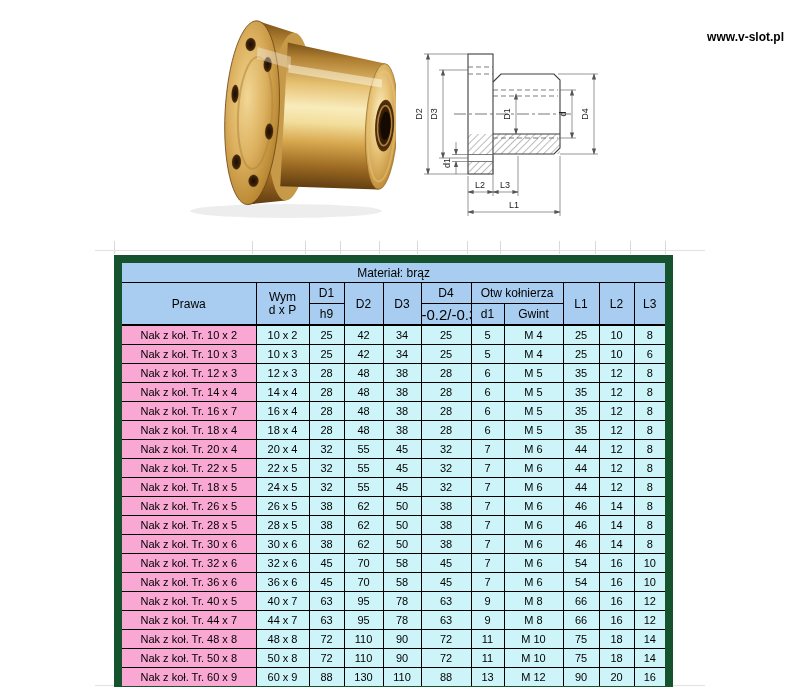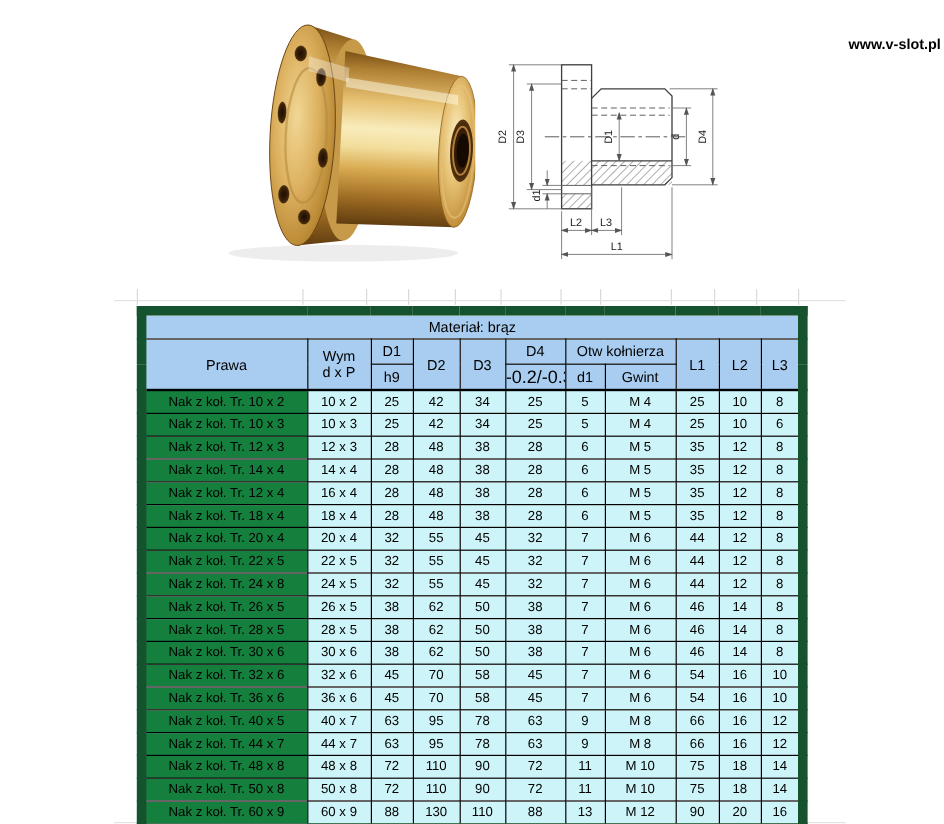--- a/index.html
+++ b/index.html
@@ -33,21 +33,21 @@
   .spec thead{border-bottom:2px solid #000;}
   .spec th{
     background:#a8cdf0;font-weight:normal;font-size:12px;color:#000;
   }
   .spec tr.titlerow th{height:19px;}
   .spec tr.hrow th{height:20px;}
   .spec th.two{line-height:13px;}
   .spec th.small{font-size:15px;}
   .spec tbody tr{height:18.9px;}
   .spec td{font-size:11px;line-height:18px;}
-  .spec td.cname{background:#15803d;}
+  .spec td.cname{background:#f9a8d4;}
   .spec td.cval{background:#cdf4f8;}
 </style>
 </head>
 <body>
 
 <div class="logo">www.v-slot.pl</div>
 
 <svg class="photo" viewBox="0 0 238 214" xmlns="http://www.w3.org/2000/svg">
   <defs>
     <linearGradient id="brassSide" x1="0" y1="0" x2="0" y2="1">
@@ -307,21 +307,21 @@
         <td class="cval">48</td>
         <td class="cval">38</td>
         <td class="cval">28</td>
         <td class="cval">6</td>
         <td class="cval">M 5</td>
         <td class="cval">35</td>
         <td class="cval">12</td>
         <td class="cval">8</td>
       </tr>
       <tr>
-        <td class="cname">Nak z koł. Tr. 12 x 4</td>
+        <td class="cname">Nak z koł. Tr. 16 x 7</td>
         <td class="cval">16 x 4</td>
         <td class="cval">28</td>
         <td class="cval">48</td>
         <td class="cval">38</td>
         <td class="cval">28</td>
         <td class="cval">6</td>
         <td class="cval">M 5</td>
         <td class="cval">35</td>
         <td class="cval">12</td>
         <td class="cval">8</td>
@@ -359,21 +359,21 @@
         <td class="cval">55</td>
         <td class="cval">45</td>
         <td class="cval">32</td>
         <td class="cval">7</td>
         <td class="cval">M 6</td>
         <td class="cval">44</td>
         <td class="cval">12</td>
         <td class="cval">8</td>
       </tr>
       <tr>
-        <td class="cname">Nak z koł. Tr. 24 x 8</td>
+        <td class="cname">Nak z koł. Tr. 18 x 5</td>
         <td class="cval">24 x 5</td>
         <td class="cval">32</td>
         <td class="cval">55</td>
         <td class="cval">45</td>
         <td class="cval">32</td>
         <td class="cval">7</td>
         <td class="cval">M 6</td>
         <td class="cval">44</td>
         <td class="cval">12</td>
         <td class="cval">8</td>

